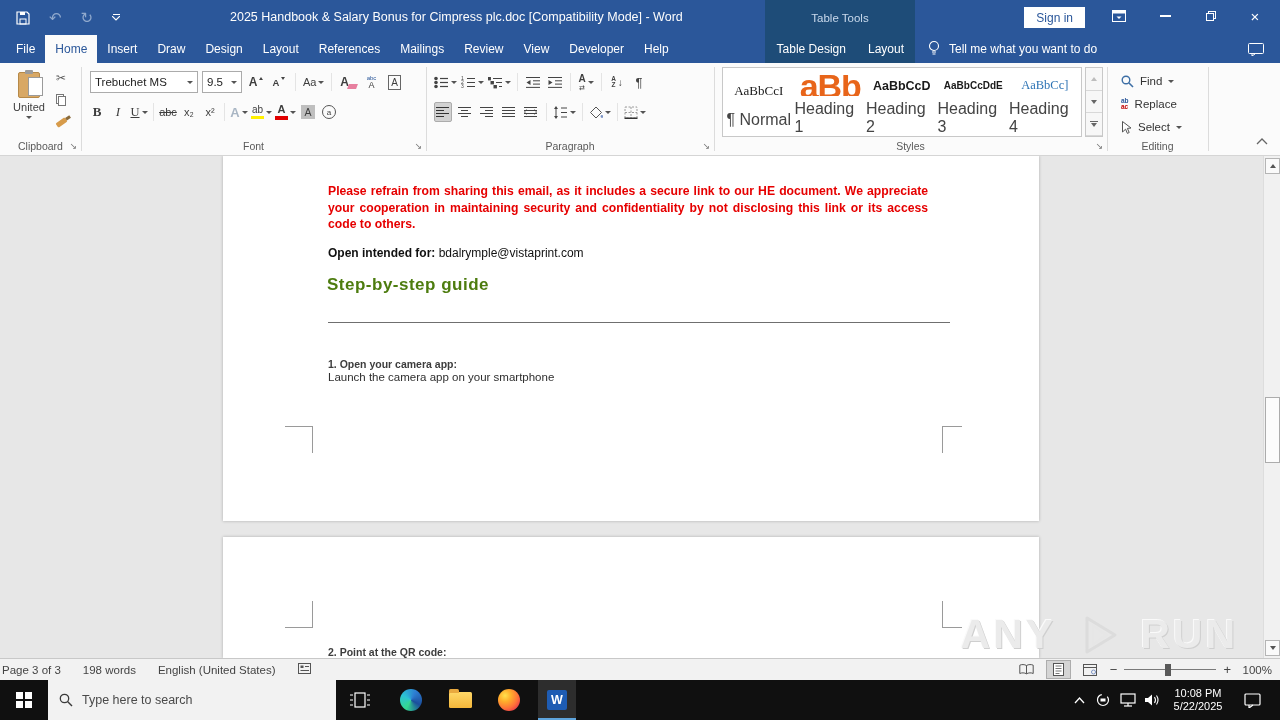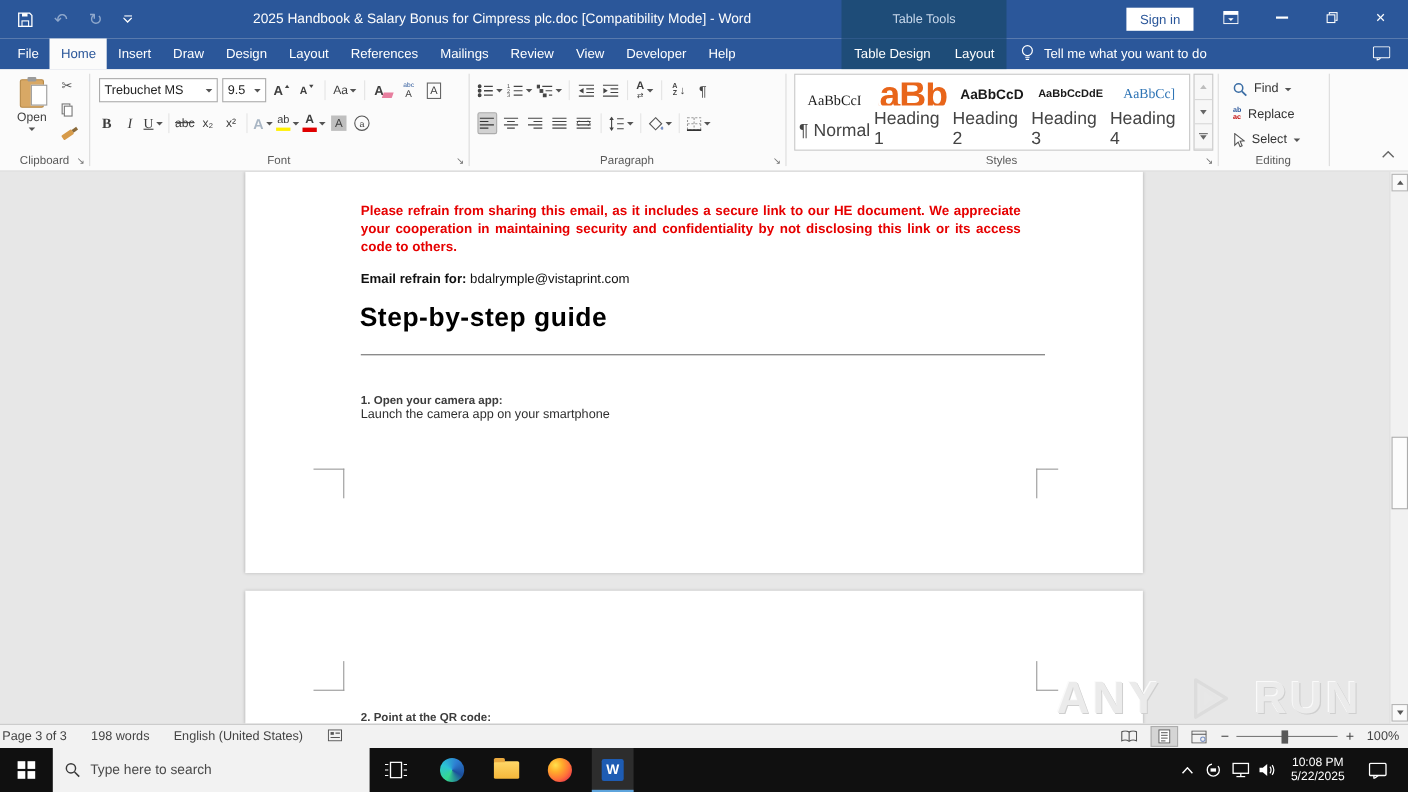--- a/index.html
+++ b/index.html
@@ -107,21 +107,21 @@
   .repl-ic .a1 { color:#2B579A; } .repl-ic .a2 { color:#C00000; }
   .collapse-chev { position:absolute; right:12px; bottom:8px; }
 
   
   .docarea { position:absolute; left:0; top:156px; width:1280px; height:502px; background:#E7E7E7; overflow:hidden; }
   .page { position:absolute; left:223px; width:816px; background:#fff; box-shadow:0 0 3px rgba(0,0,0,0.25); }
   .page1 { top:0; height:365px; }
   .page2 { top:381px; height:121px; }
   .warn { position:absolute; left:105px; top:27px; width:600px; font-size:12.2px; font-weight:bold; color:#E60000; line-height:16.5px; text-align:justify; }
   .emailline { position:absolute; left:105px; top:90px; font-size:12px; color:#111; }
-  .docheading { position:absolute; left:104px; top:119px; font-size:24px; font-weight:bold; color:#000000; letter-spacing:0.5px; }
+  .docheading { position:absolute; left:104px; top:119px; font-size:17px; font-weight:bold; color:#4d7c0f; letter-spacing:0.5px; }
   .dochr { position:absolute; left:105px; top:166px; width:622px; border-top:1.3px solid #6F6F6F; }
   .step-t { position:absolute; left:105px; font-size:10.5px; font-weight:bold; color:#3d3d3d; }
   .step-b { position:absolute; left:105px; font-size:11.5px; color:#2f2f2f; }
   .mark { position:absolute; }
   .mk-tl { left:62px; top:270px; width:28px; height:27px; border-top:1px solid #9a9a9a; border-right:1px solid #9a9a9a; }
   .mk-tr { left:719px; top:270px; width:20px; height:27px; border-top:1px solid #9a9a9a; border-left:1px solid #9a9a9a; }
   .mk-bl { left:62px; top:64px; width:28px; height:27px; border-bottom:1px solid #9a9a9a; border-right:1px solid #9a9a9a; }
   .mk-br { left:719px; top:64px; width:20px; height:27px; border-bottom:1px solid #9a9a9a; border-left:1px solid #9a9a9a; }
 
   .vscroll { position:absolute; right:0; top:0; width:17px; height:502px; background:#F1F1F1; border-left:1px solid #DDD; }
@@ -254,21 +254,21 @@
       <span class="gsep" style="left:714px"></span>
       <span class="gsep" style="left:1107px"></span>
       <span class="gsep" style="left:1208px"></span>
 
     <div class="group" style="left:0;width:81px">
       <div class="paste-btn">
         <span class="clip-ic">
             <span class="top"></span>
             <span class="sheet"></span>
           </span>
-        <span>Open</span>
+        <span>United</span>
         <span class="car"></span>
       </div>
       <div class="mini-col">
         <span class="mini">
             <span>✂</span>
           </span>
         <span class="mini">
             <span class="copy-ic">
               <span class="p"></span>
               <span class="p p2"></span>
@@ -605,21 +605,21 @@
     <span class="collapse-chev">
       <svg width="12" height="7">
           <path d="M1 6 L6 1 L11 6" fill="none" stroke="#666" stroke-width="1.3"></path>
         </svg>
     </span>
   </div>
 
   <div class="docarea">
     <div class="page page1">
       <div class="warn">Please refrain from sharing this email, as it includes a secure link to our HE document. We appreciate your cooperation in maintaining security and confidentiality by not disclosing this link or its access code to others.</div>
-      <div class="emailline"><b>Email refrain for:</b> <span>bdalrymple@vistaprint.com</span></div>
+      <div class="emailline"><b>Open intended for:</b> <span>bdalrymple@vistaprint.com</span></div>
       <div class="docheading">Step-by-step guide</div>
       <div class="dochr"></div>
       <div class="step-t" style="top:202px">1. Open your camera app:</div>
       <div class="step-b" style="top:215px">Launch the camera app on your smartphone</div>
       <span class="mark mk-tl"></span>
       <span class="mark mk-tr"></span>
     </div>
     <div class="page page2">
       <span class="mark mk-bl"></span>
       <span class="mark mk-br"></span>

